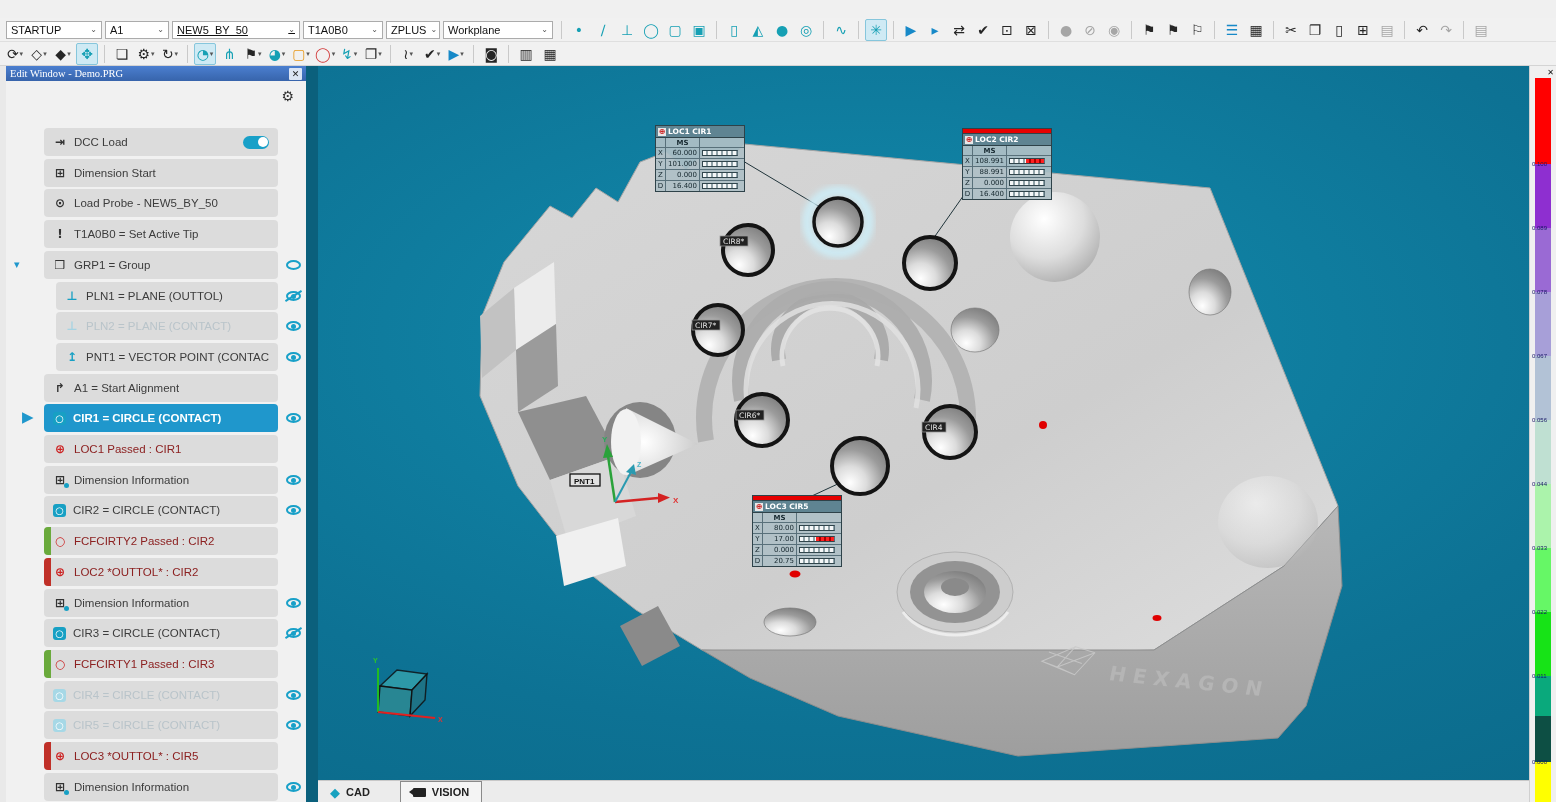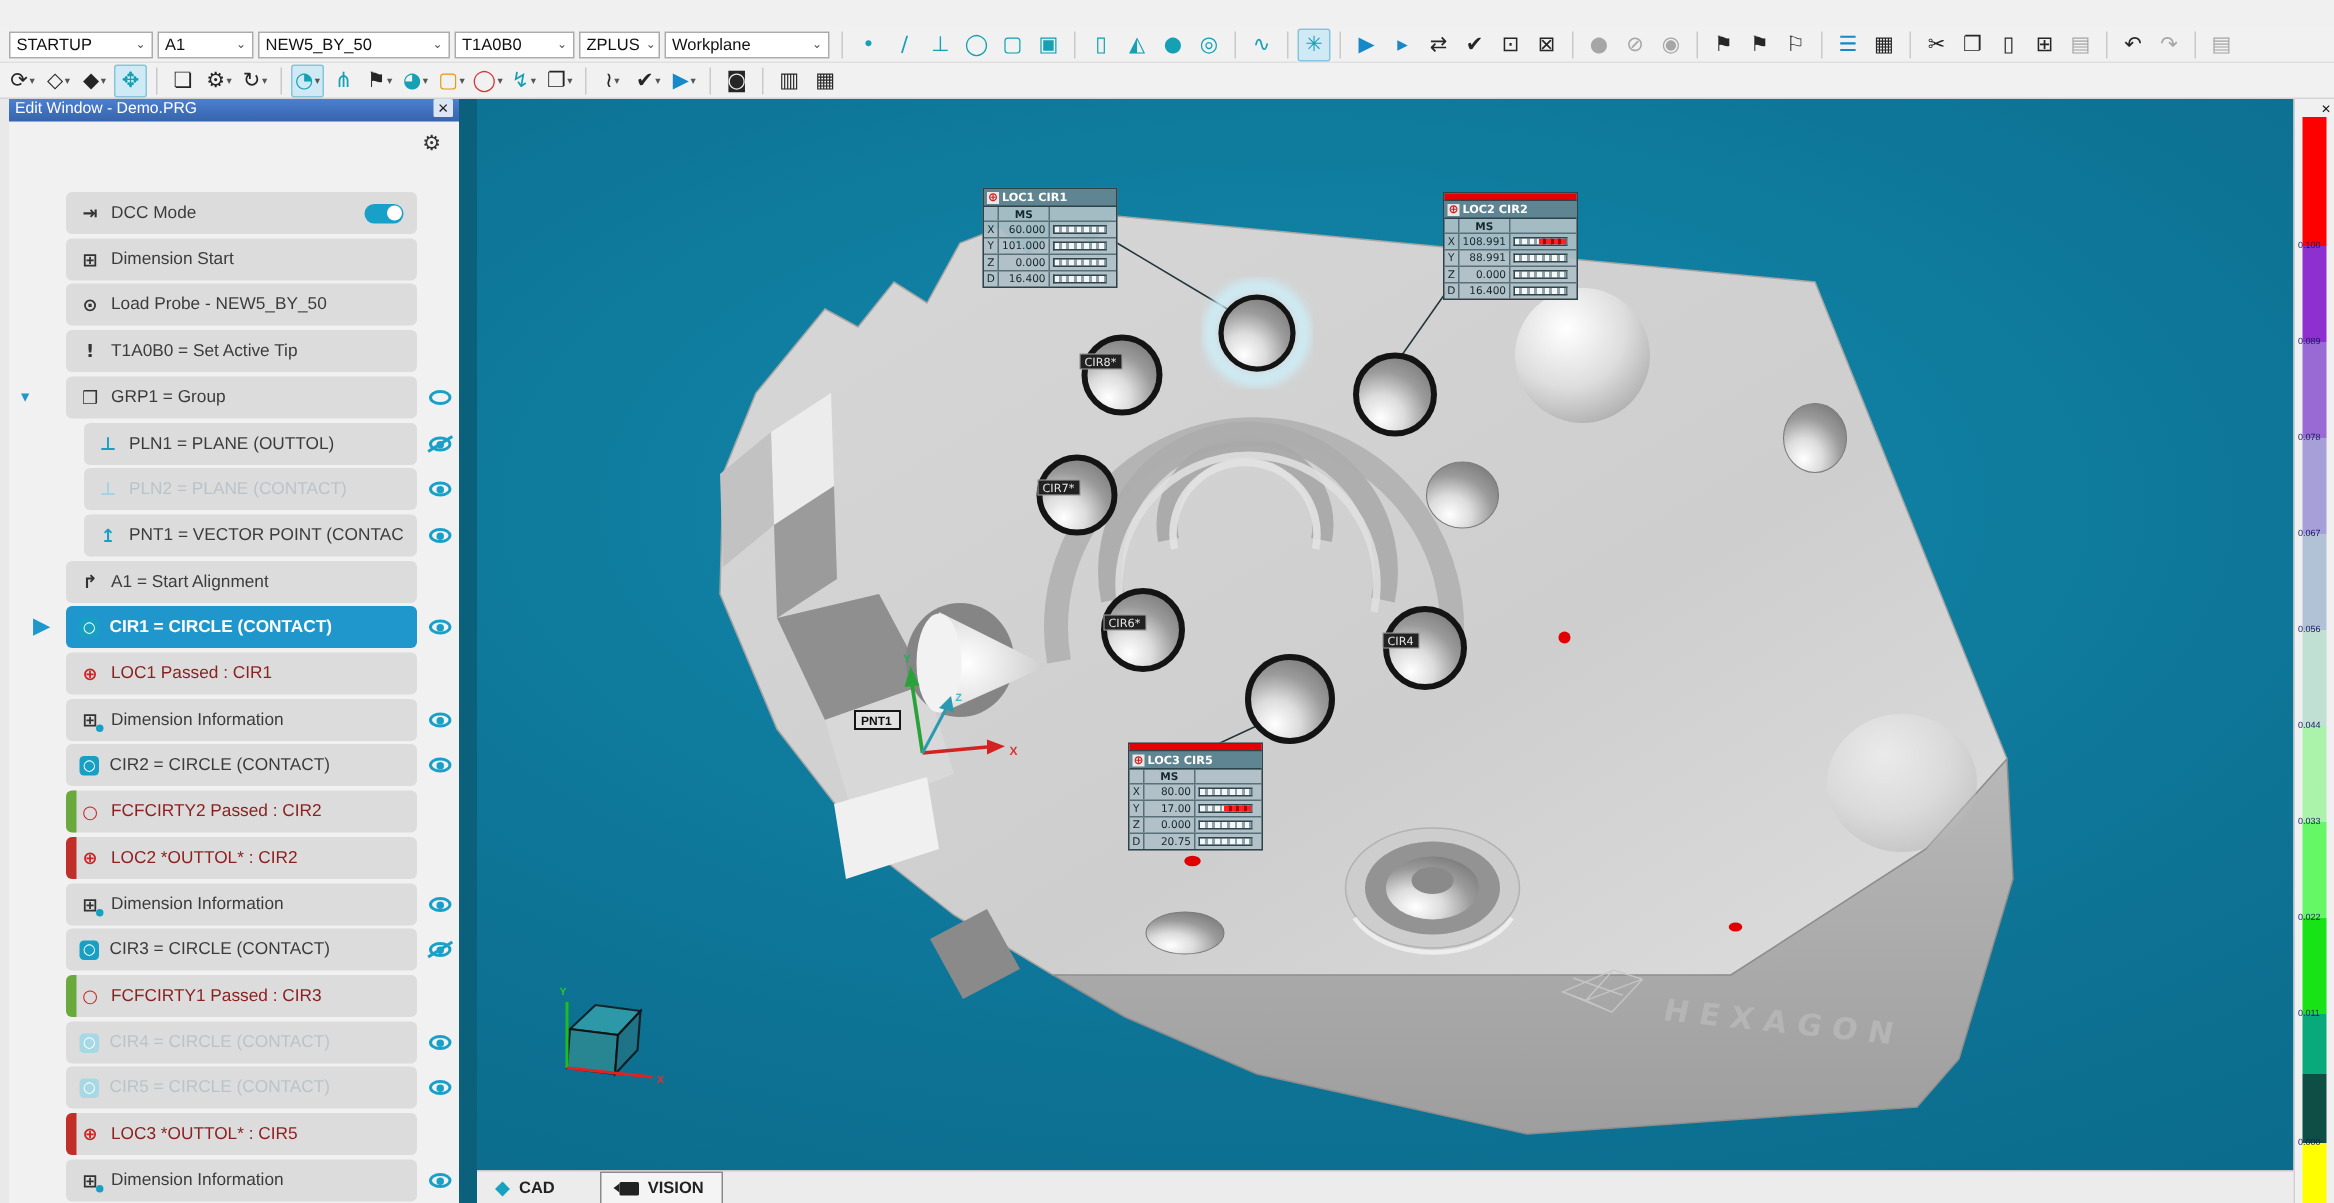--- a/index.html
+++ b/index.html
@@ -23,21 +23,21 @@
 .tbi .g{line-height:1;}
 .tbi .car{font-size:7px;color:#555;margin-left:1px;}
 .c-teal{color:#16a0b4;}.c-black{color:#262626;}.c-gray{color:#a6a6a6;}
 .c-blue{color:#1789c8;}.c-orange{color:#e8981a;}.c-red{color:#d23b3b;}
 .hl{background:#cfeaf4;border:1px solid #86c6dc;}
 .sep{width:1px;height:18px;background:#c9c9c9;margin:0 4px;}
 
 .leftstrip{position:absolute;left:0;top:66px;width:6px;bottom:0;background:#e9e9e9;border-right:1px solid #d8d8d8;}
 .editwin{position:absolute;left:6px;top:66px;width:300px;bottom:0;background:#f1f1f1;overflow:hidden;}
 .ewtitle{height:15px;background:linear-gradient(#4b7fd0,#3764ab);color:#fff;font-size:10.5px;
- display:flex;align-items:flex-start;padding:0 4px;}
+ display:flex;align-items:center;padding:0 4px;font-family:Liberation Serif, serif;}
 .ewclose{margin-left:auto;width:13px;height:12px;background:#dce5f4;color:#222;font-size:9px;
  display:flex;align-items:center;justify-content:center;border-radius:1px;}
 .gear{position:absolute;right:12px;top:22px;font-size:14px;color:#333;font-family:"DejaVu Sans",sans-serif;}
 .tree{position:absolute;left:0;top:15px;right:0;bottom:0;overflow:hidden;}
 .ti{position:absolute;left:38px;width:234px;height:28px;background:#dcdcdc;border-radius:4px;
  display:flex;align-items:center;gap:7px;padding:0 9px;font-size:11.5px;color:#3c3c3c;box-sizing:border-box;}
 .ti.sel{background:#1f97cc;color:#fff;font-weight:bold;}
 .ti.dim{color:#b9c4ca;}
 .ti .lbl{white-space:nowrap;overflow:hidden;}
 .edge{position:absolute;left:0;top:0;bottom:0;width:7px;border-radius:4px 0 0 4px;}
@@ -116,21 +116,21 @@
   <div class="toolbar t1">
     <div class="dds">
         <div class="dd" style="width: 96px;">
           <span class="val">STARTUP</span>
           <span class="car">⌄</span>
         </div>
         <div class="dd" style="width: 64px;">
           <span class="val">A1</span>
           <span class="car">⌄</span>
         </div>
-        <div class="dd" style="width: 128px;">
+        <div class="dd" style="width: 128px; text-decoration: underline;">
           <span class="val">NEW5_BY_50</span>
           <span class="car">⌄</span>
         </div>
         <div class="dd" style="width: 80px;">
           <span class="val">T1A0B0</span>
           <span class="car">⌄</span>
         </div>
         <div class="dd" style="width: 54px;">
           <span class="val">ZPLUS</span>
           <span class="car">⌄</span>
@@ -348,21 +348,21 @@
 
   <div class="editwin">
     <div class="ewtitle">
       <span>Edit Window - Demo.PRG</span>
       <span class="ewclose">✕</span>
     </div>
     <span class="gear">⚙</span>
     <div class="tree">
         <div class="ti" style="top: 47px;">
           <span class="tic tic-dcc">⇥</span>
-          <span class="lbl">DCC Mode</span>
+          <span class="lbl">DCC Load</span>
           <span class="tgl"></span>
         </div>
         <div class="ti" style="top: 78px;">
           <span class="tic tic-dimformat">⊞</span>
           <span class="lbl">Dimension Start</span>
         </div>
         <div class="ti" style="top: 108px;">
           <span class="tic tic-probe">⊙</span>
           <span class="lbl">Load Probe - NEW5_BY_50</span>
         </div>

